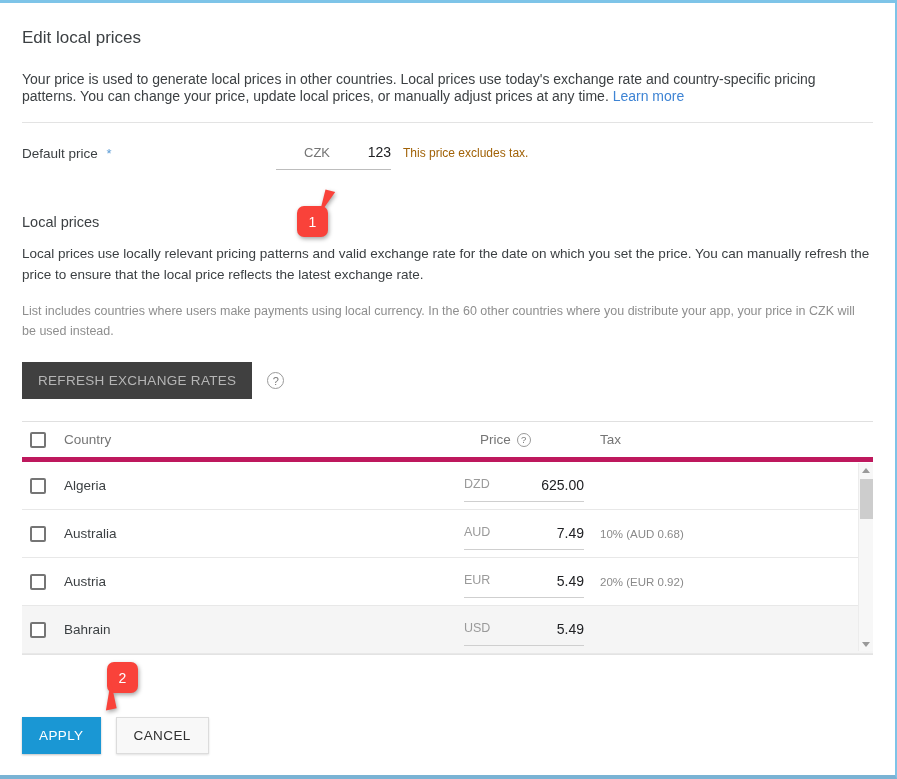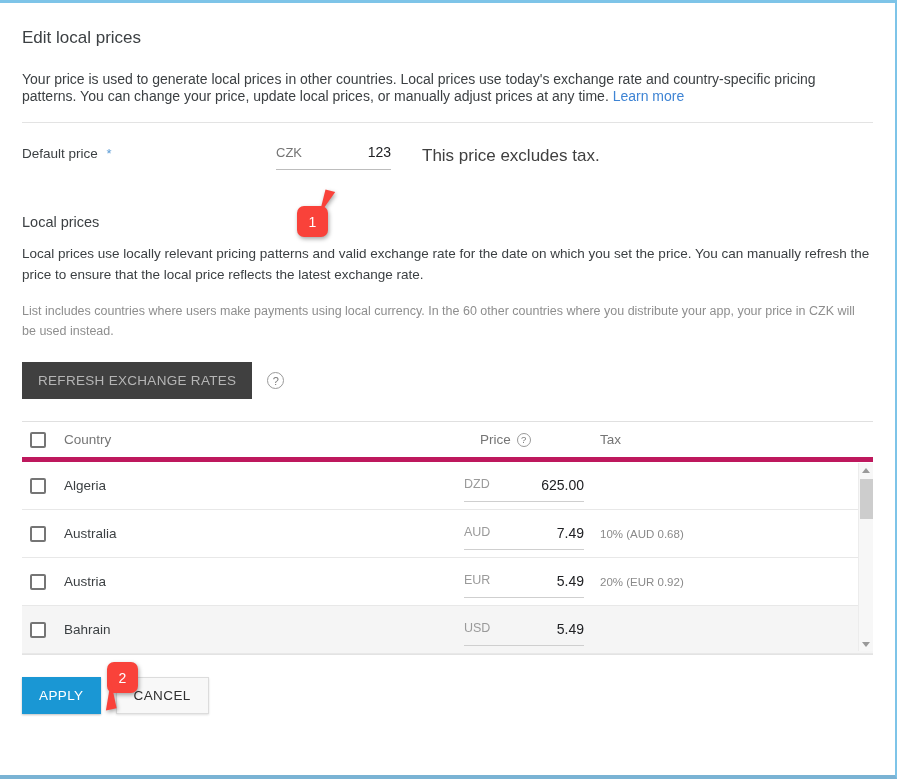--- a/index.html
+++ b/index.html
@@ -99,40 +99,41 @@
     border-bottom: 1px solid #bdbdbd;
     padding-bottom: 9px;
     display: flex;
     justify-content: space-between;
     align-items: baseline;
   }
 
   .pf-cur {
     font-size: 13px;
     color: #757575;
+    margin-left: 28px;
   }
 
   .pf-val {
     font-size: 14px;
     color: #202124;
     text-align: right;
     border: none;
     outline: none;
     background: transparent;
     font-family: "Liberation Sans", sans-serif;
     width: 60px;
     padding: 0;
   }
 
   .excl-tax {
     position: absolute;
-    left: 422px;
+    left: 403px;
     top: 0;
-    font-size: 17px;
-    color: #404040;
+    font-size: 12px;
+    color: #a16207;
   }
 
   
   .sec-title {
     font-size: 14.5px;
     color: #3c4043;
     margin: 0 22px;
   }
 
   .body-text {
@@ -327,20 +328,21 @@
   .foot-hr {
     height: 1px;
     background: #e3e3e3;
     margin: 0 22px;
   }
 
   .footer {
     display: flex;
     align-items: center;
     padding: 22px 26px 0 22px;
+    margin-top: 40px;
   }
 
   .btn-apply {
     background: #1a97d4;
     color: #ffffff;
     border: none;
     font-size: 13.5px;
     letter-spacing: 0.4px;
     padding: 11px 17px;
     cursor: pointer;

